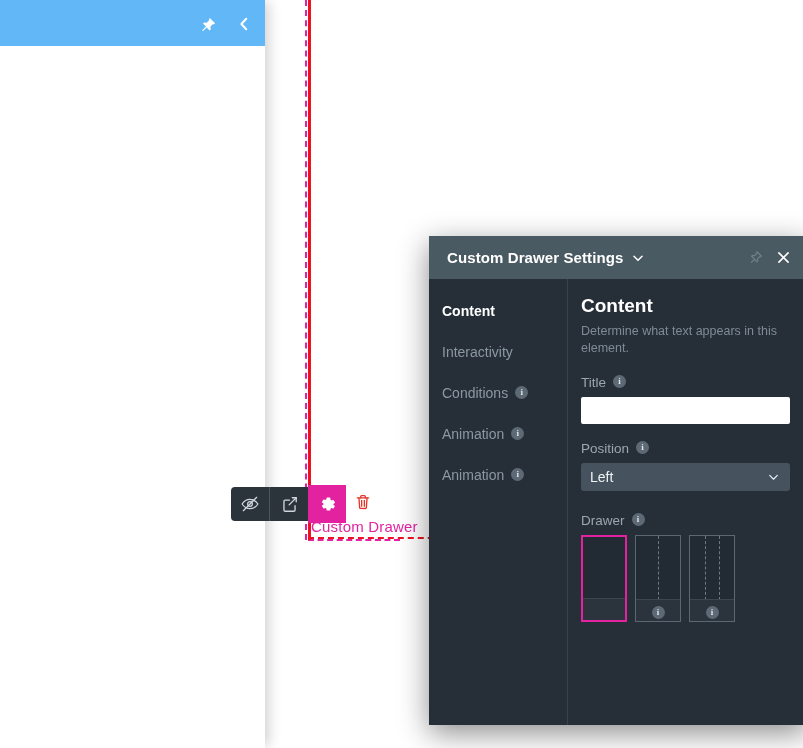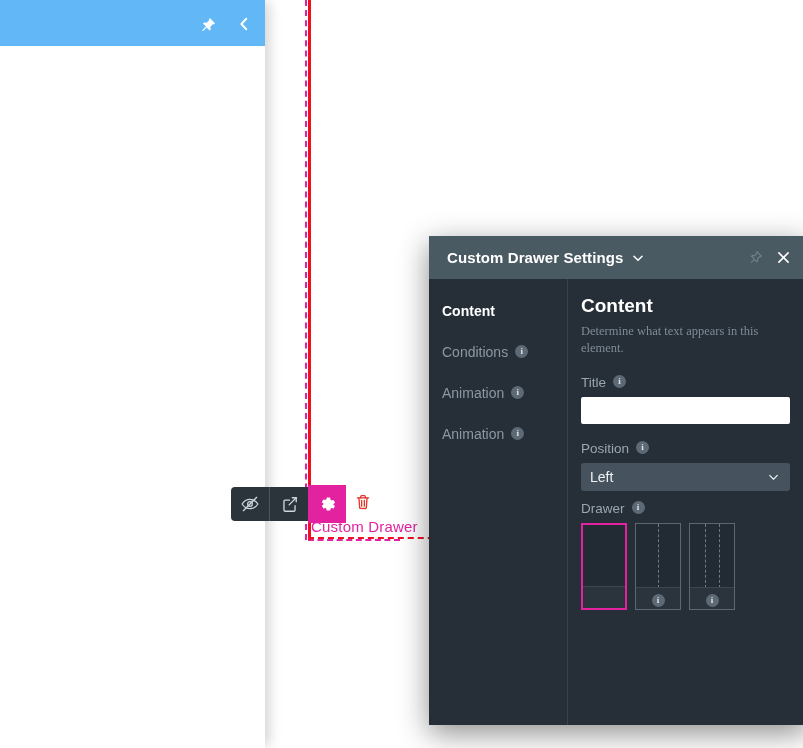--- a/index.html
+++ b/index.html
@@ -229,21 +229,20 @@
     font-size: 19px;
     font-weight: bold;
     margin: 0 0 6px 0;
   }
   .main-desc {
     color: #7e8b96;
     font-size: 12.5px;
     line-height: 1.35;
     margin: 0 0 18px 0;
     max-width: 200px;
-    font-family: Liberation Serif, serif;
   }
   .field-label {
     color: #9aa6b0;
     font-size: 13.5px;
     display: flex;
     margin-bottom: 7px;
   }
   .field-label .nav-info { margin-left: 7px; }
 
   .text-input {
@@ -267,21 +266,21 @@
     background: #46525d;
     border: none;
     border-radius: 3px;
     box-sizing: border-box;
     padding: 0 9px;
     color: #eef2f5;
     font-size: 14px;
     display: flex;
     align-items: center;
     cursor: pointer;
-    margin-bottom: 10px;
+    margin-bottom: 22px;
     position: relative;
   }
   .select-caret {
     position: absolute;
     right: 10px; top: 50%;
     transform: translateY(-50%);
     display: flex;
   }
 
   .layout-row {
@@ -426,20 +425,23 @@
     </div>
 
     <div class="dlg-body">
 
       <div class="dlg-nav">
 
         <div class="nav-item active">
           <span>Content</span>
         </div>
 
+        <div class="nav-item">
+          <span>Interactivity</span>
+        </div>
 
         <div class="nav-item">
           <span>Conditions</span>
           <span class="nav-info">
               <span class="ibadge">i</span>
             </span>
         </div>
 
         <div class="nav-item">
           <span>Animation</span>

